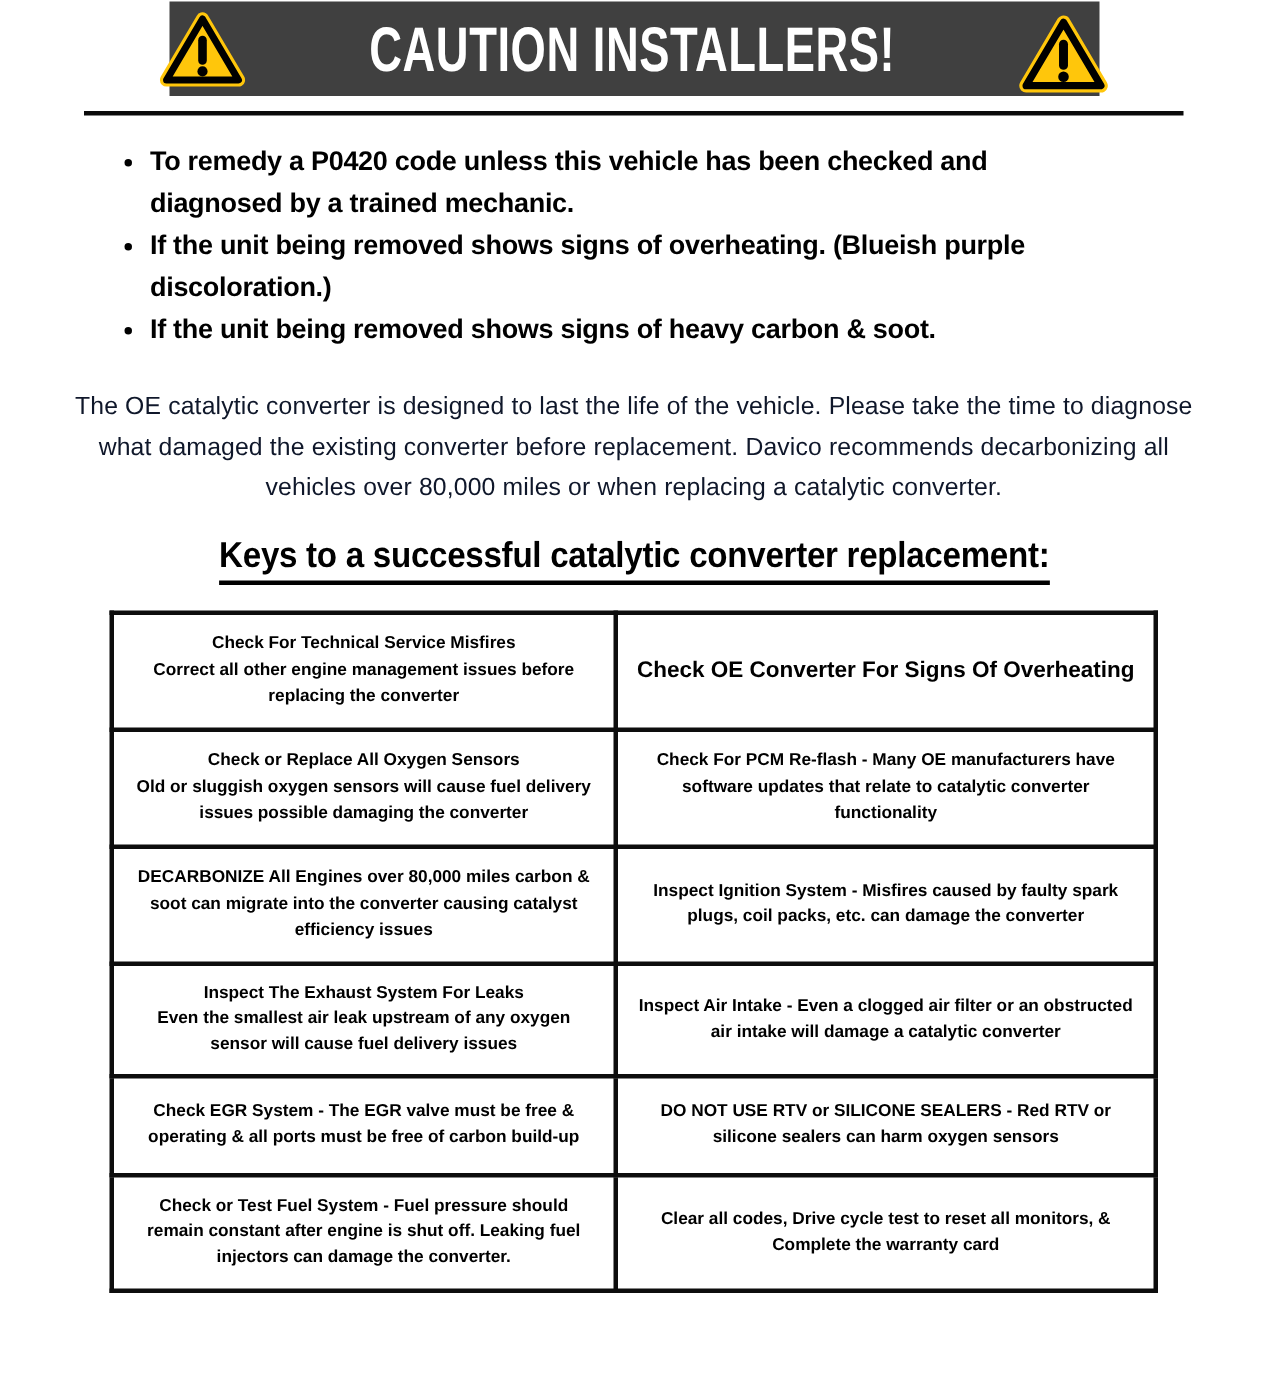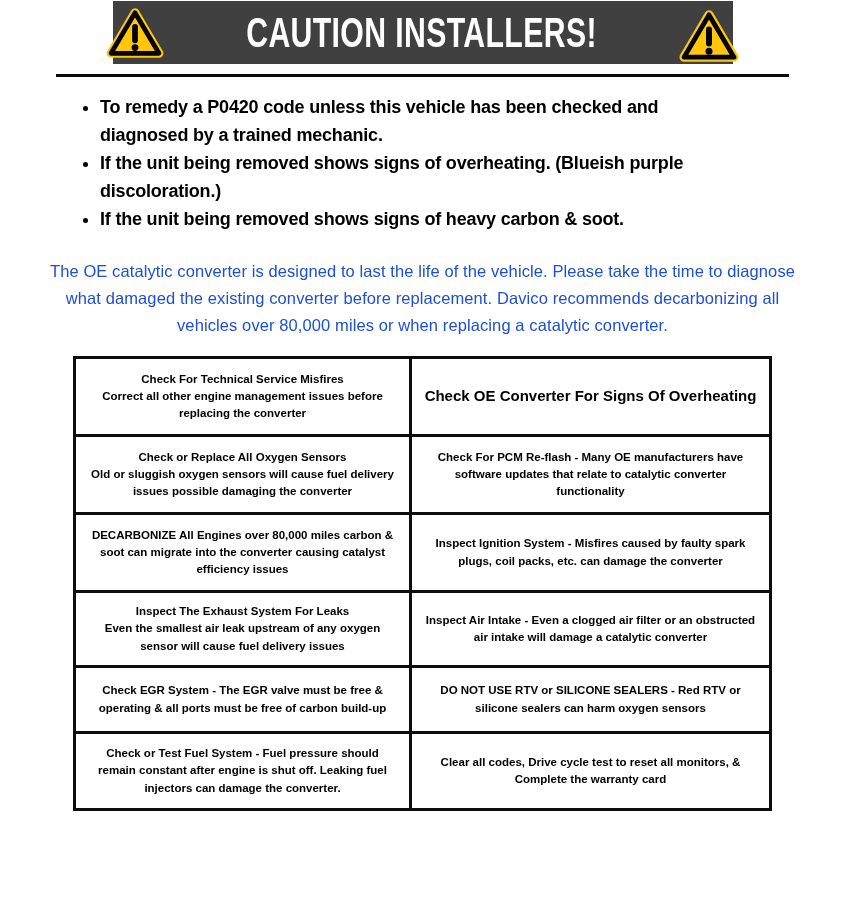--- a/index.html
+++ b/index.html
@@ -74,21 +74,21 @@
     margin: 0;
   }
 
   
   .intro {
     margin: 25px 0 0;
     text-align: center;
     font-weight: 400;
     font-size: 16.5px;
     line-height: 27px;
-    color: #1d4ed8;
+    color: #0f172a;
     letter-spacing: 0.1px;
   }
 
   
   .keys-heading {
     margin: 18px 0 0;
     text-align: center;
     font-size: 24px;
     line-height: 1.2;
   }
@@ -162,20 +162,23 @@
     <li>If the unit being removed shows signs of overheating. (Blueish purple discoloration.)</li>
     <li>If the unit being removed shows signs of heavy carbon &amp; soot.</li>
   </ul>
 
   <div class="intro">
     <div>The OE catalytic converter is designed to last the life of the vehicle. Please take the time to diagnose</div>
     <div>what damaged the existing converter before replacement. Davico recommends decarbonizing all</div>
     <div>vehicles over 80,000 miles or when replacing a catalytic converter.</div>
   </div>
 
+  <h2 class="keys-heading">
+    <span>Keys to a successful catalytic converter replacement:</span>
+  </h2>
 
   <table class="keys">
     <colgroup>
         <col class="c-left">
         <col class="c-right">
       </colgroup>
     <tbody>
       <tr class="r1">
         <td>
           <div>Check For Technical Service Misfires</div>

